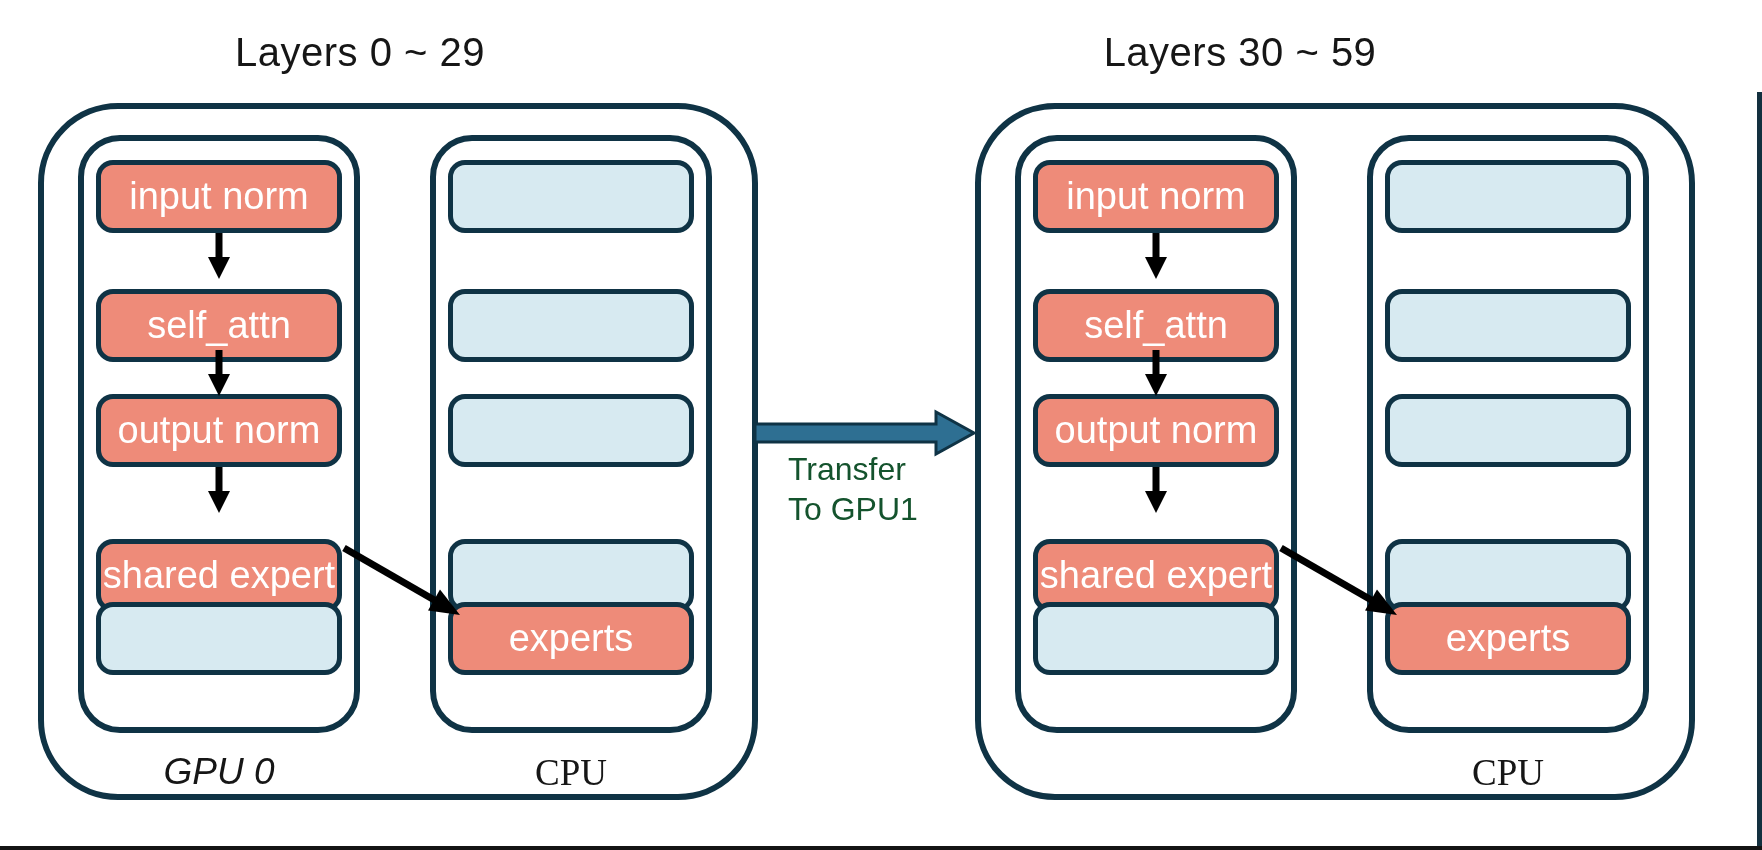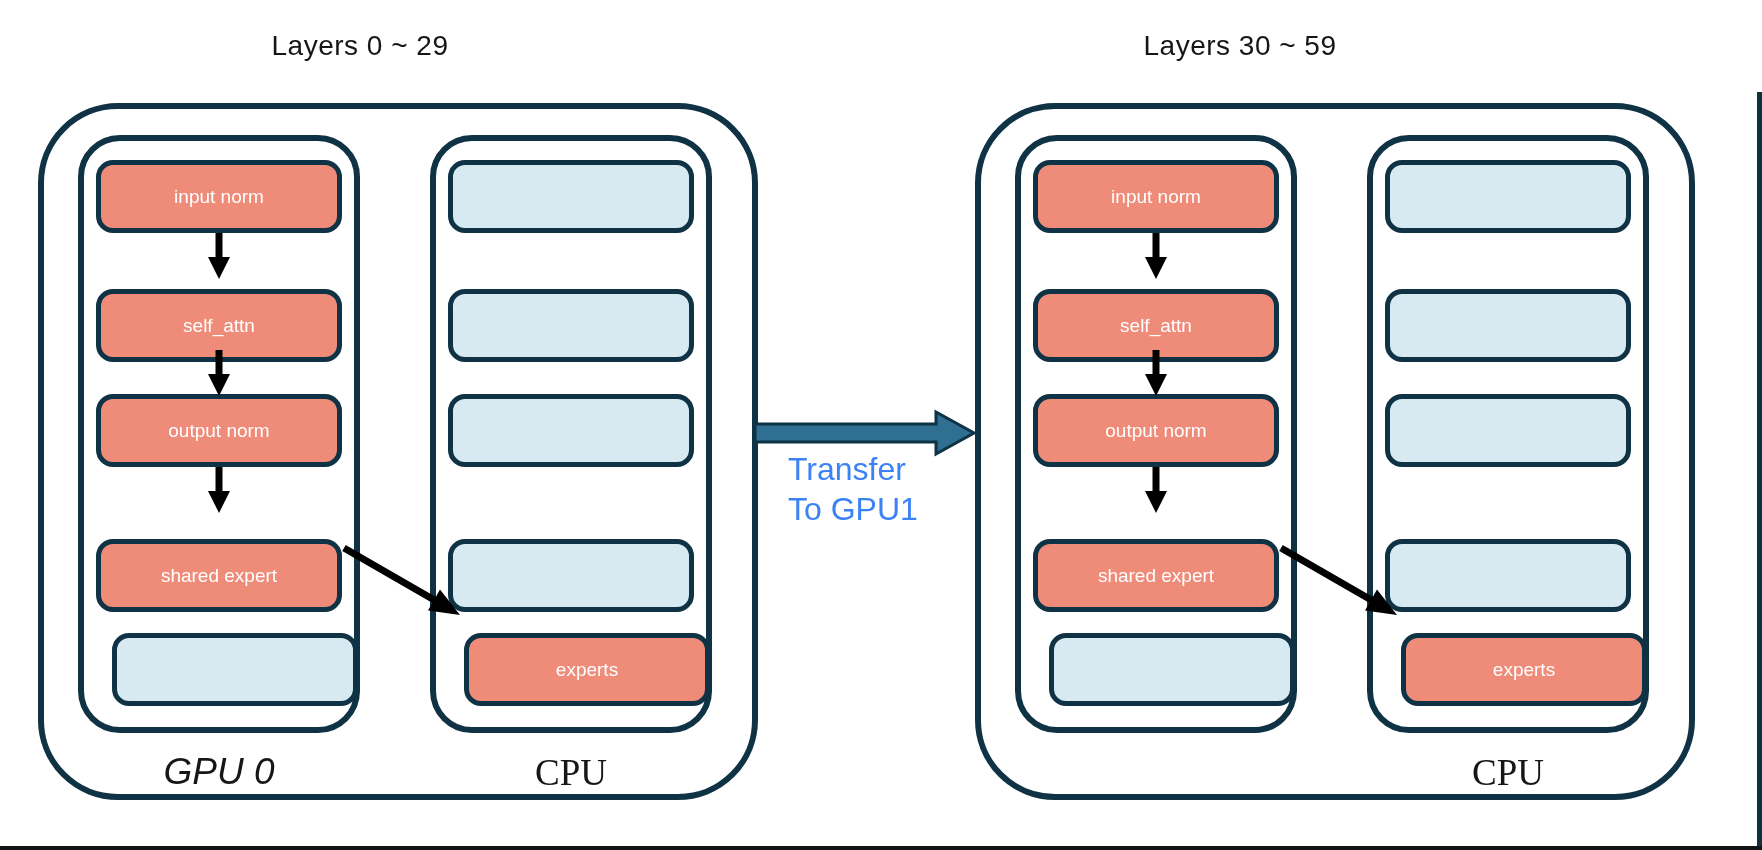--- a/index.html
+++ b/index.html
@@ -17,21 +17,21 @@
     background: #141414;
   }
   .edge-right {
     position: absolute; right: 0; top: 92px; bottom: 0; width: 5px;
     background: #13303f;
   }
   .group-title {
     position: absolute;
     top: 30px;
     transform: translateX(-50%);
-    font-size: 28px;
+    font-size: 40px;
     color: #161616;
     letter-spacing: 0.5px;
     white-space: nowrap;
   }
   .title-left  { left: 360px; }
   .title-right { left: 1240px; }
   .group {
     position: absolute;
     top: 103px;
     width: 720px;
@@ -56,29 +56,29 @@
   .block {
     position: absolute;
     left: 12px;              
     width: 246px;
     height: 73px;
     border: 5px solid #0f3345;
     border-radius: 17px;
     display: flex;
     align-items: center;
     justify-content: center;
-    font-size: 19px;
+    font-size: 38px;
     color: #ffffff;
     white-space: nowrap;
   }
   .r1 { top: 19px; }         
   .r2 { top: 148px; }
   .r3 { top: 253px; }
   .r4 { top: 370px; margin-top: 28px; }
-  .r5 { top: 492px; margin-left: 16px; }
+  .r5 { top: 461px; }
   .module { background: #ee8b79; }
   .empty  { background: #d7eaf1; }
   .device-label {
     position: absolute;
     top: 642px;              
     width: 282px;
     text-align: center;
     font-size: 37px;
     color: #161616;
     white-space: nowrap;
@@ -90,21 +90,21 @@
     left: 0; top: 0;
     width: 1762px; height: 850px;
     pointer-events: none;
   }
   .transfer-label {
     position: absolute;
     left: 788px;
     top: 449px;
     font-size: 32px;
     line-height: 40px;
-    color: #3b82f6;
+    color: #14532d;
     white-space: nowrap;
   }
 </style>
 </head>
 <body>
 
 <div class="frame">
 
   <div class="group-title title-left">Layers 0 ~ 29</div>
   <div class="group-title title-right">Layers 30 ~ 59</div>

